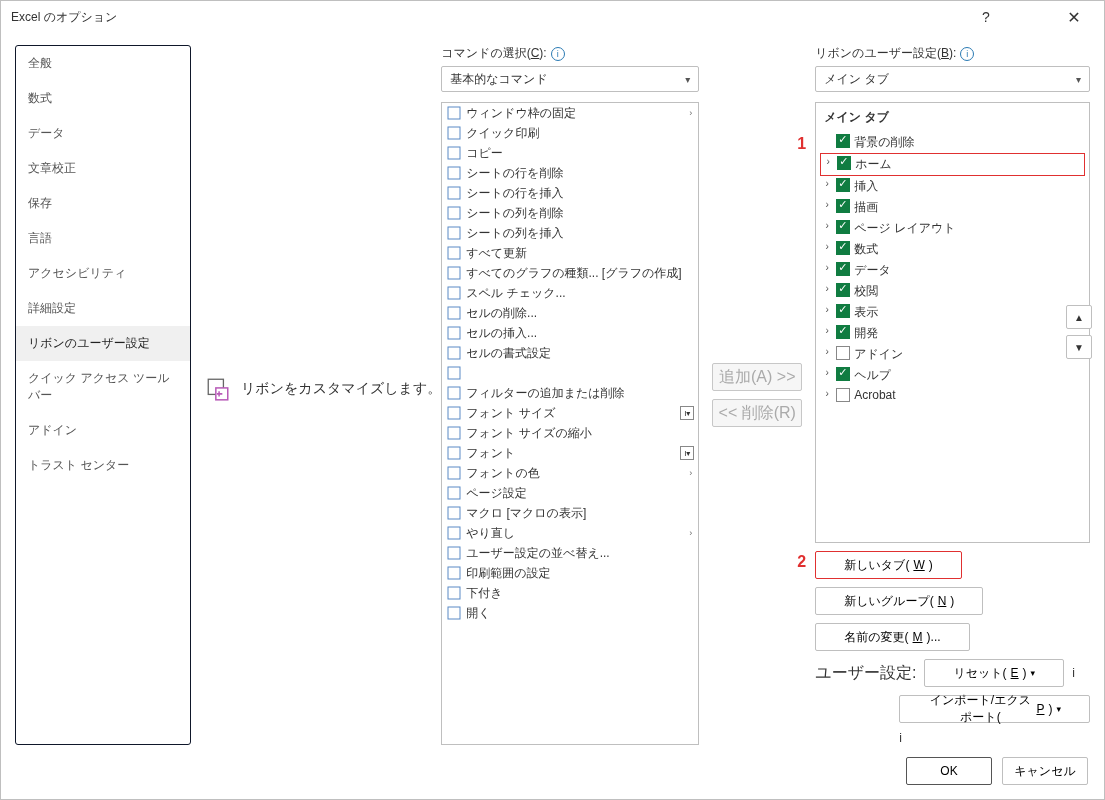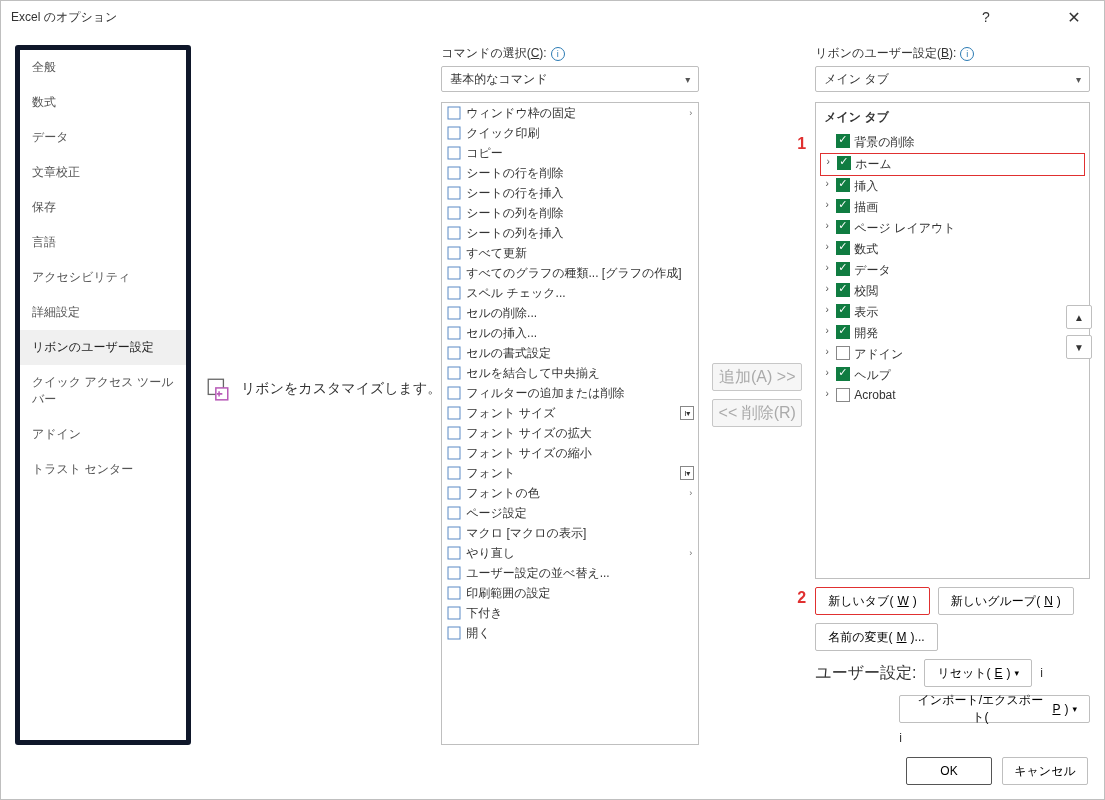--- a/index.html
+++ b/index.html
@@ -3,21 +3,21 @@
 <meta charset="utf-8">
 <style>
 * { box-sizing: border-box; margin: 0; padding: 0; }
 body { font-family: "Meiryo UI", "Yu Gothic UI", sans-serif; font-size: 12px; background: #fff; color: #333; }
 .dialog { width: 1105px; height: 800px; border: 1px solid #bfbfbf; display: flex; flex-direction: column; position: relative; }
 .titlebar { display: flex; align-items: center; padding: 6px 10px; height: 32px; gap: 48px; }
 .titlebar .title { flex: 1; font-size: 12px; }
 .titlebar .help-btn, .titlebar .close-btn { width: 40px; text-align: center; font-size: 14px; color: #333; cursor: pointer; }
 .titlebar .close-btn { font-size: 16px; }
 .content { flex: 1; display: flex; padding: 12px 14px 0 14px; gap: 14px; overflow: hidden; }
-.sidebar { width: 176px; border: 5px solid #0f172a; border-radius: 3px; overflow-y: auto; background: #fff; }
+.sidebar { width: 176px; border: 1px solid #0f172a; border-radius: 3px; overflow-y: auto; background: #fff; }
 .sidebar-item { padding: 9px 12px; cursor: pointer; color: #555; }
 .sidebar-item.selected { background: #f0f0f0; color: #222; }
 .main { flex: 1; display: flex; flex-direction: row; }
 .main-header { display: flex; align-items: center; gap: 10px; margin-bottom: 12px; }
 .main-header .hicon { width: 26px; height: 26px; }
 .main-header .htext { font-size: 14px; }
 .panels { display: flex; gap: 8px; flex: 1; min-height: 0; }
 .column { display: flex; flex-direction: column; min-width: 0; }
 .column.left { width: 258px; }
 .column.mid { width: 100px; align-items: center; justify-content: center; gap: 8px; }
@@ -41,21 +41,21 @@
 .tree-row { display: flex; align-items: flex-start; gap: 4px; padding: 2px 2px; cursor: pointer; }
 .tree-row .twist { width: 10px; font-size: 10px; color: #555; text-align: center; }
 .tree-row .chk { width: 14px; height: 14px; display: inline-block; border: 1px solid #888; position: relative; }
 .tree-row .chk.checked { background: #107c41; border-color: #107c41; }
 .tree-row .chk.checked::after { content: "✓"; color: #fff; font-size: 11px; position: absolute; left: 1px; top: -2px; }
 .tree-row .tlabel { flex: 1; }
 .highlight-row { border: 1.5px solid #e03030; }
 .annot { position: absolute; color: #e03030; font-weight: bold; font-size: 16px; }
 .below-tree { margin-top: 8px; display: flex; flex-direction: column; gap: 8px; }
 .btn-row { display: flex; gap: 8px; align-items: center; flex-wrap: wrap; }
-.btn { height: 28px; padding: 0 12px; border: 1px solid #bfbfbf; background: #fff; border-radius: 2px; font-size: 12px; cursor: pointer; display: inline-flex; align-items: center; gap: 4px; }
+.btn { height: 28px; padding: 0 28px; border: 1px solid #bfbfbf; background: #fff; border-radius: 2px; font-size: 12px; cursor: pointer; display: inline-flex; align-items: center; gap: 4px; }
 .btn.highlighted { border: 1.5px solid #e03030; }
 .btn .dd { font-size: 9px; }
 .side-arrows { position: absolute; right: -2px; top: 260px; display: flex; flex-direction: column; gap: 6px; }
 .side-arrow { width: 26px; height: 24px; border: 1px solid #bfbfbf; background: #fff; border-radius: 2px; display: flex; align-items: center; justify-content: center; font-size: 10px; cursor: pointer; }
 .footer { display: flex; justify-content: flex-end; gap: 10px; padding: 12px 16px 14px; margin-left: 8px; }
 .footer-btn { width: 86px; height: 28px; border-radius: 2px; font-size: 12px; cursor: pointer; }
 .footer-btn.ok { border: 1.5px solid #555; background: #fff; }
 .footer-btn.cancel { border: 1px solid #bfbfbf; background: #fff; }
 u { text-decoration: underline; }
 .us-label { font-size: 16px; }
@@ -217,46 +217,37 @@
                   </svg>
                 </span>
                 <span class="label">セルの書式設定</span>
               </div>
               <div class="cmd-row">
                 <span class="icon">
                   <svg width="14" height="14">
                     <rect x="1" y="1" width="12" height="12" fill="none" stroke="#5a8ac6" stroke-width="1"></rect>
                   </svg>
                 </span>
-                <span class="label">セルを結合して中央揃え</span>
               </div>
               <div class="cmd-row">
                 <span class="icon">
                   <svg width="14" height="14">
                     <rect x="1" y="1" width="12" height="12" fill="none" stroke="#5a8ac6" stroke-width="1"></rect>
                   </svg>
                 </span>
                 <span class="label">フィルターの追加または削除</span>
               </div>
               <div class="cmd-row">
                 <span class="icon">
                   <svg width="14" height="14">
                     <rect x="1" y="1" width="12" height="12" fill="none" stroke="#5a8ac6" stroke-width="1"></rect>
                   </svg>
                 </span>
                 <span class="label">フォント サイズ</span>
                 <span class="ddmark">I▾</span>
-              </div>
-              <div class="cmd-row">
-                <span class="icon">
-                  <svg width="14" height="14">
-                    <rect x="1" y="1" width="12" height="12" fill="none" stroke="#5a8ac6" stroke-width="1"></rect>
-                  </svg>
-                </span>
-                <span class="label">フォント サイズの拡大</span>
               </div>
               <div class="cmd-row">
                 <span class="icon">
                   <svg width="14" height="14">
                     <rect x="1" y="1" width="12" height="12" fill="none" stroke="#5a8ac6" stroke-width="1"></rect>
                   </svg>
                 </span>
                 <span class="label">フォント サイズの縮小</span>
               </div>
               <div class="cmd-row">

